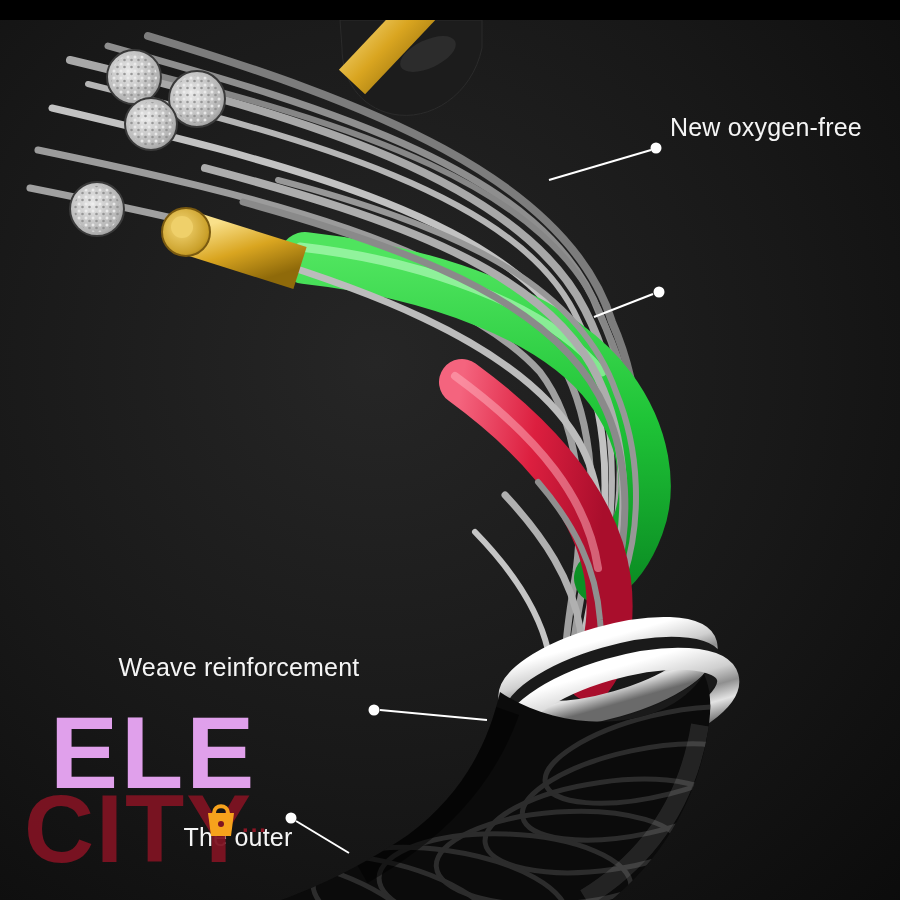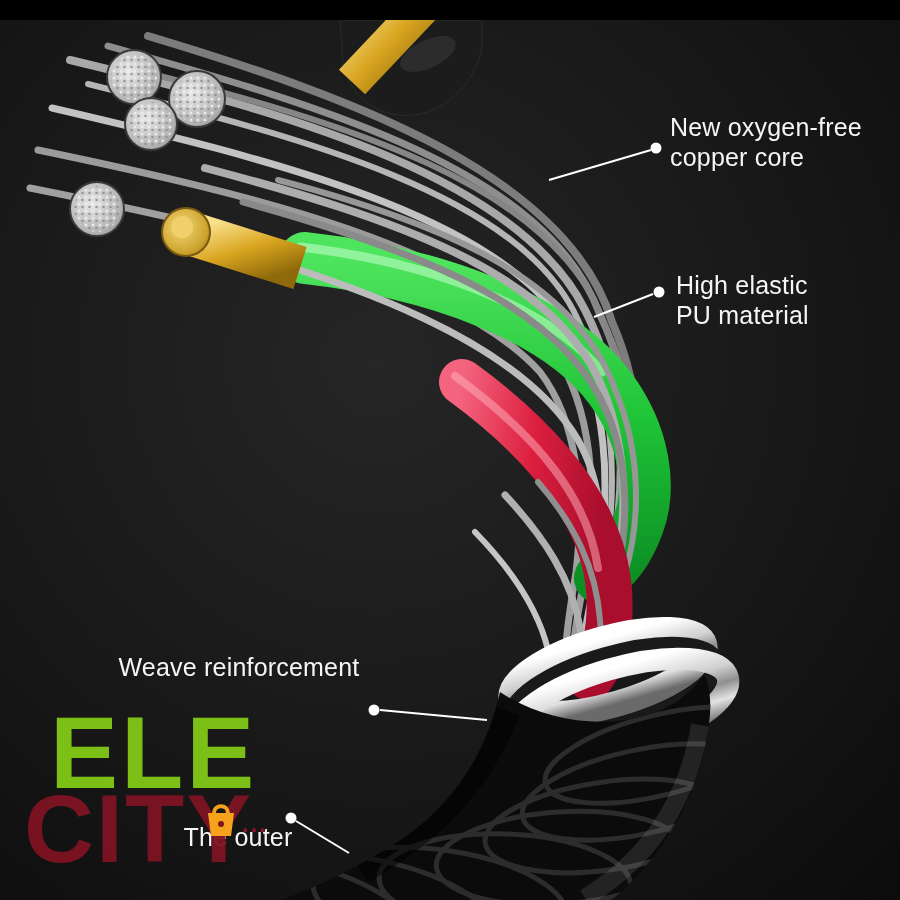--- a/index.html
+++ b/index.html
@@ -12,21 +12,21 @@
     position:absolute;color:#f5f5f5;font-size:25px;line-height:30px;
     font-weight:400;letter-spacing:.2px;white-space:nowrap;
   }
   .annotation div{white-space:nowrap;}
   #ann-copper{left:670px;top:92px;}
   #ann-pu{left:676px;top:250px;}
   #ann-weave{left:118px;top:632px;width:242px;text-align:center;}
   #ann-outer{left:156px;top:802px;width:164px;text-align:center;}
   .wm-ele{
     position:absolute;left:50px;top:682px;font-size:102px;font-weight:bold;
-    color:#84cc16;opacity:.93;letter-spacing:3px;line-height:1;
+    color:#f0abfc;opacity:.93;letter-spacing:3px;line-height:1;
   }
   .wm-city{
     position:absolute;left:24px;top:760px;font-size:97px;font-weight:bold;
     color:#7e1322;opacity:.95;letter-spacing:2px;line-height:1;
   }
   .wm-dots{
     position:absolute;left:242px;top:790px;font-size:24px;font-weight:bold;
     color:#8a1524;letter-spacing:2px;
   }
   .wm-logo{position:absolute;left:200px;top:778px;width:42px;height:42px;}
@@ -186,27 +186,22 @@
       <line x1="380" y1="690" x2="487" y2="700" stroke="#ffffff" stroke-width="2"></line>
       <circle cx="374" cy="690" r="5.5" fill="#ffffff"></circle>
 
       <line x1="296" y1="801" x2="349" y2="833" stroke="#ffffff" stroke-width="2"></line>
       <circle cx="291" cy="798" r="5.5" fill="#ffffff"></circle>
     </g>
   </svg>
 
   <div class="annotation" id="ann-copper">
     <div>New oxygen-free</div>
-    <div>copper core</div>
   </div>
 
-  <div class="annotation" id="ann-pu">
-    <div>High elastic</div>
-    <div>PU material</div>
-  </div>
 
   <div class="annotation" id="ann-weave">
     <div>Weave reinforcement</div>
   </div>
 
   <div class="annotation" id="ann-outer">
     <div>The outer</div>
   </div>
 
   <div class="wm-ele">ELE</div>

